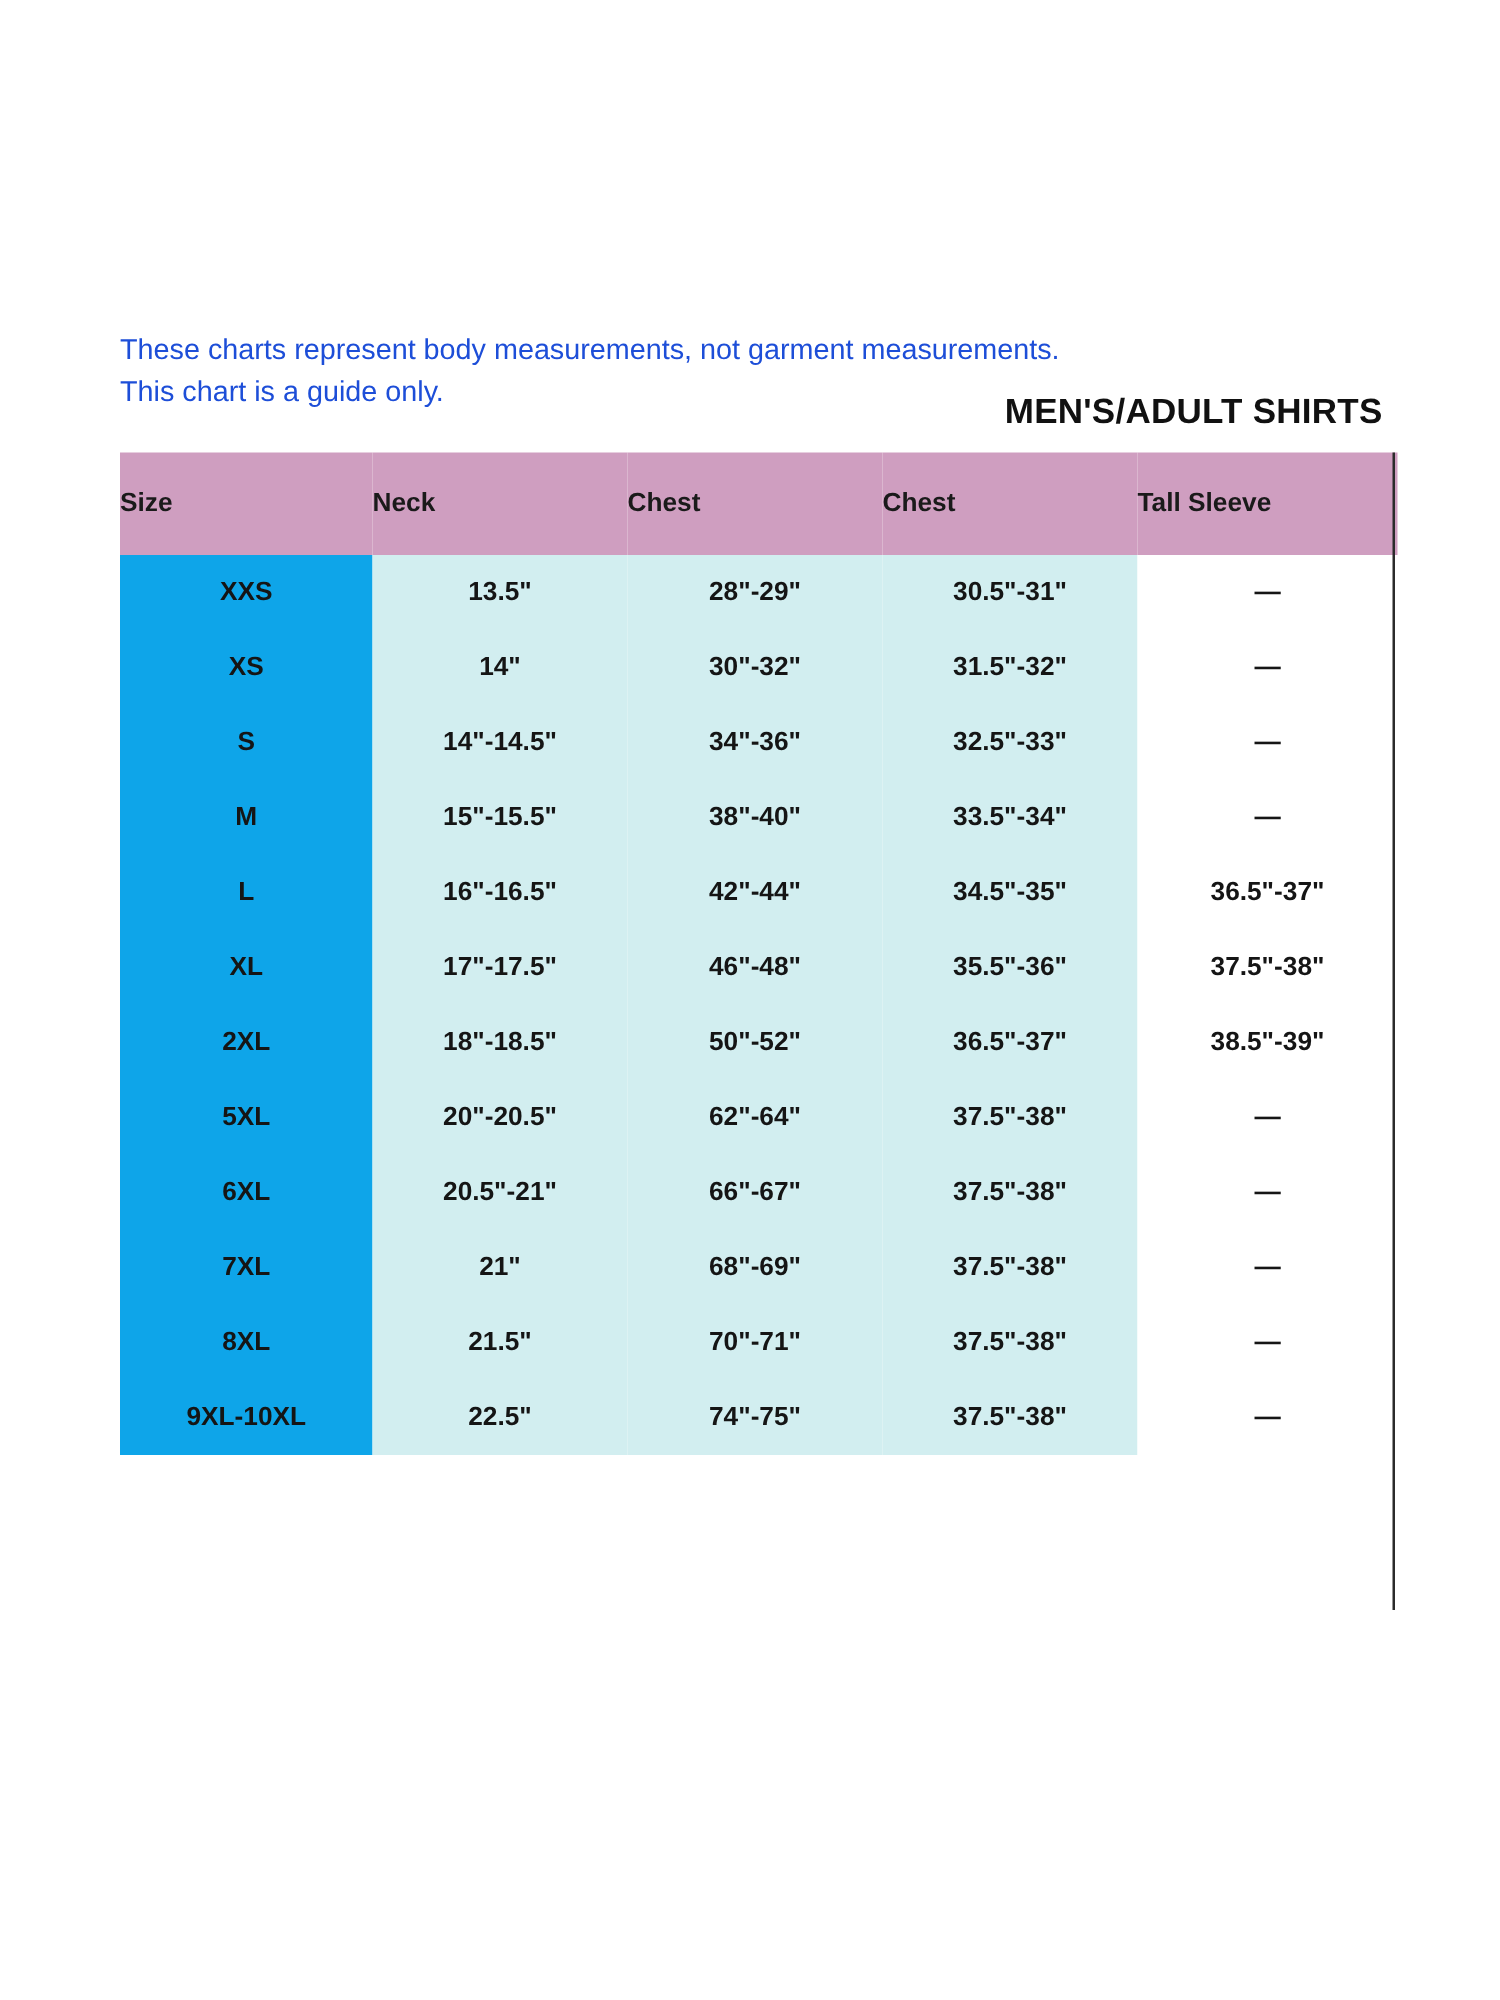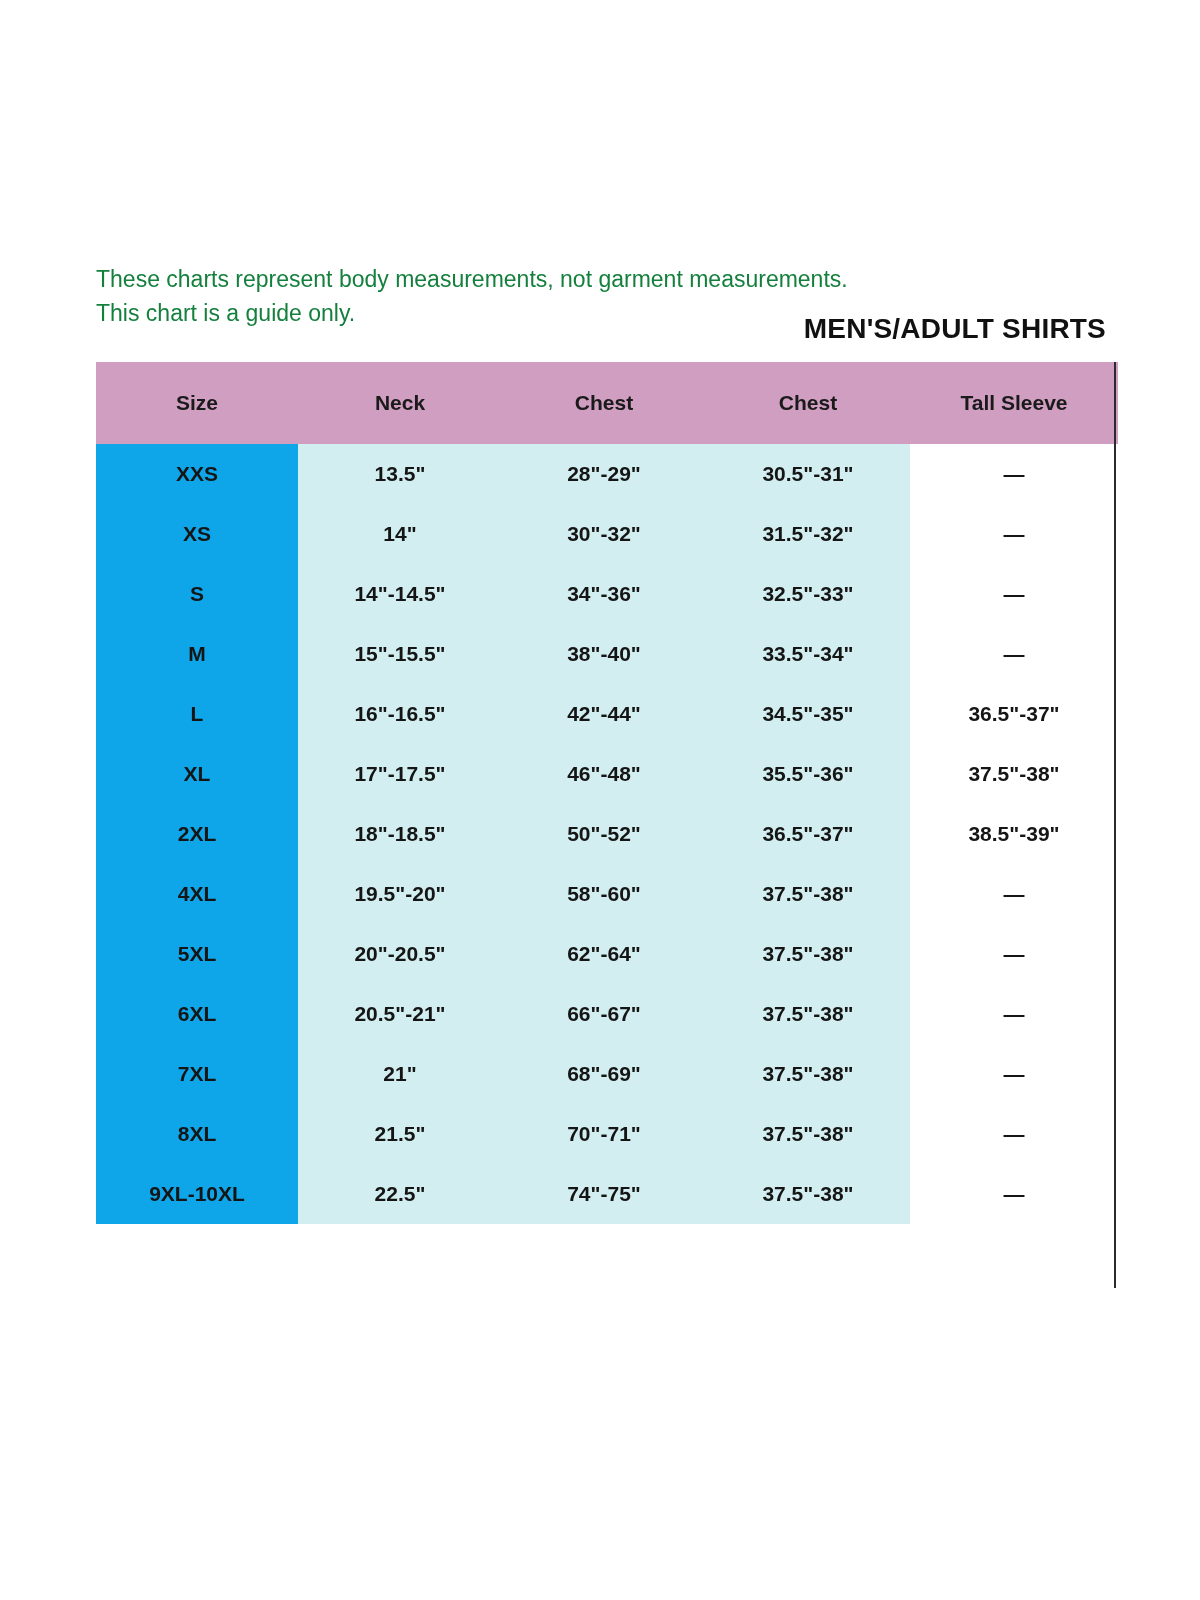--- a/index.html
+++ b/index.html
@@ -22,21 +22,21 @@
     width: 1200px;
     height: 1600px;
   }
   .intro {
     position: absolute;
     left: 96px;
     top: 262px;
     width: 900px;
     font-size: 23px;
     line-height: 34px;
-    color: #15803d;
+    color: #1d4ed8;
     font-weight: 400;
   }
   .intro div {
     white-space: nowrap;
   }
   .chart-title {
     position: absolute;
     left: 96px;
     top: 313px;
     width: 1010px;
@@ -63,21 +63,21 @@
   table.size-chart col.c-sleeve { width: 204px; }
   table.size-chart col.c-tall   { width: 208px; }
 
   table.size-chart thead th {
     background: #cf9ec0;
     color: #1a1a1a;
     font-size: 21px;
     font-weight: bold;
     height: 82px;
     vertical-align: middle;
-    text-align: center;
+    text-align: left;
     border: none;
     padding: 0;
   }
   table.size-chart tbody td {
     height: 60px;
     text-align: center;
     vertical-align: middle;
     font-size: 21px;
     font-weight: bold;
     border: none;
@@ -180,27 +180,20 @@
           <td class="plain">37.5"-38"</td>
         </tr>
         <tr>
           <td class="size-cell">2XL</td>
           <td class="tint">18"-18.5"</td>
           <td class="tint">50"-52"</td>
           <td class="tint">36.5"-37"</td>
           <td class="plain">38.5"-39"</td>
         </tr>
         <tr>
-          <td class="size-cell">4XL</td>
-          <td class="tint">19.5"-20"</td>
-          <td class="tint">58"-60"</td>
-          <td class="tint">37.5"-38"</td>
-          <td class="plain dash">—</td>
-        </tr>
-        <tr>
           <td class="size-cell">5XL</td>
           <td class="tint">20"-20.5"</td>
           <td class="tint">62"-64"</td>
           <td class="tint">37.5"-38"</td>
           <td class="plain dash">—</td>
         </tr>
         <tr>
           <td class="size-cell">6XL</td>
           <td class="tint">20.5"-21"</td>
           <td class="tint">66"-67"</td>

